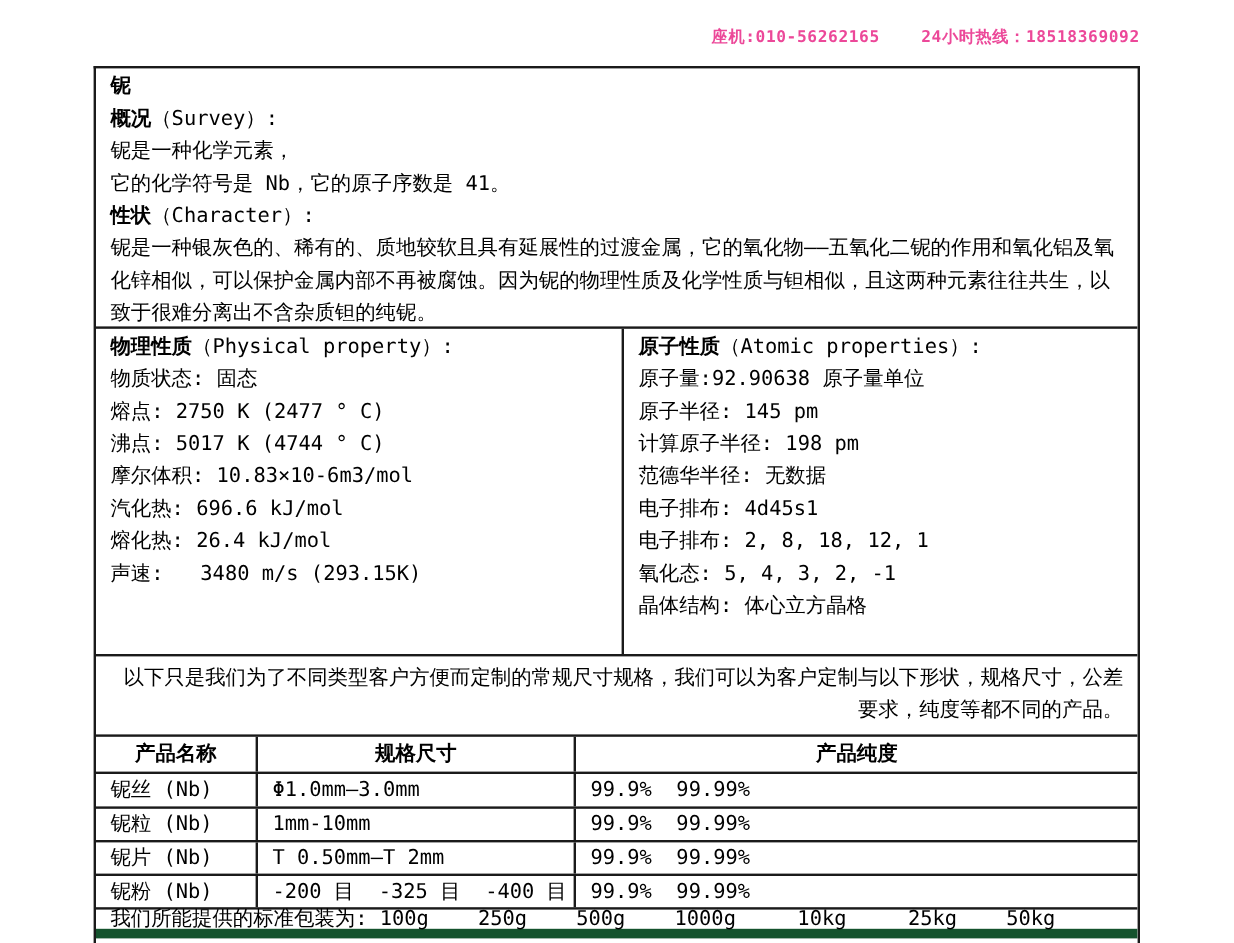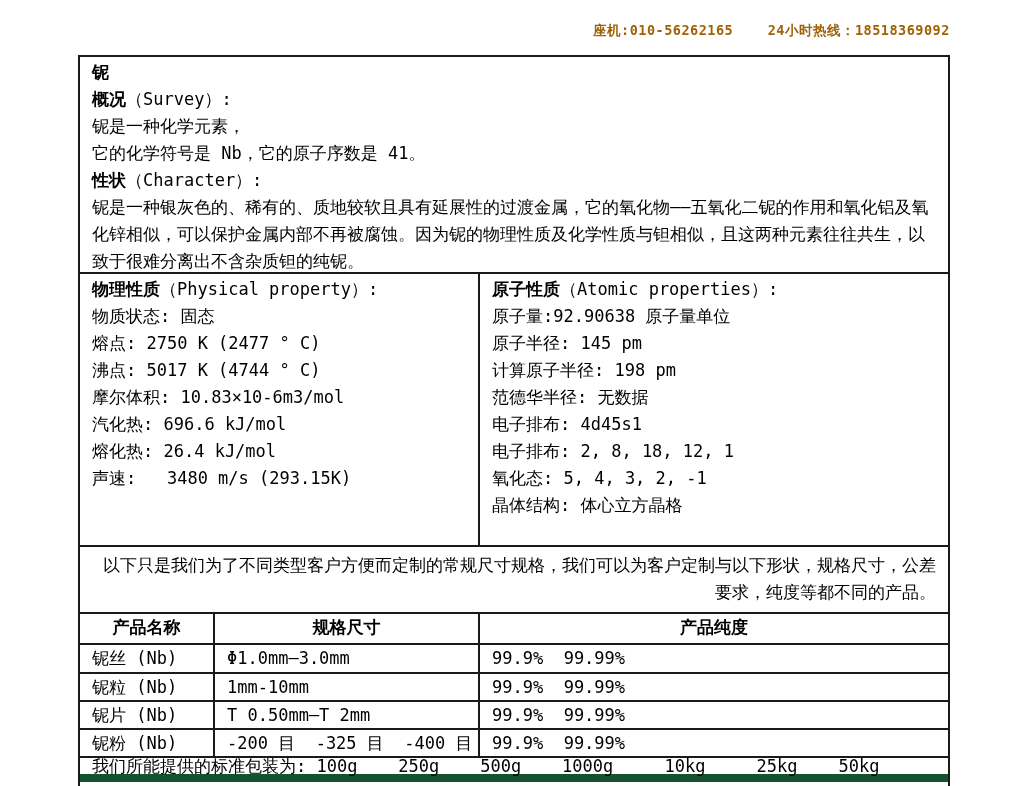--- a/index.html
+++ b/index.html
@@ -14,21 +14,21 @@
     overflow: hidden;
     font-family: "DejaVu Sans Mono", "Liberation Mono", monospace;
     color: #000000;
   }
   .phone-header {
     position: absolute;
     top: 22px;
     left: 593px;
     font-size: 13.5px;
     font-weight: bold;
-    color: #a16207;
+    color: #ec4899;
     letter-spacing: 0.5px;
     white-space: pre;
   }
   .doc {
     position: absolute;
     left: 78px;
     top: 55px;
     width: 872px;
     height: 731px;
     border: 2px solid #1a1a1a;
@@ -46,41 +46,41 @@
     padding: 2px 12px 0 12px;
   }
   .line { white-space: pre-wrap; }
   .b { font-weight: bold; }
   .sec-intro { height: 217px; }
   .sec-props {
     height: 273px;
     display: flex;
   }
   .col-left {
-    width: 400px;
+    width: 440px;
     box-sizing: border-box;
     border-right: 2px solid #1a1a1a;
     padding: 2px 12px 0 12px;
   }
   .col-right {
     flex: 1;
     padding: 2px 24px 0 12px;
   }
   .sec-note {
     height: 67px;
     padding: 5px 12px 0 12px;
     text-align: right;
   }
   .trow {
     box-sizing: border-box;
     display: grid;
     grid-template-columns: 135px 265px 1fr;
     border-bottom: 2px solid #1a1a1a;
   }
-  .trow-header { height: 31px; font-weight: bold; font-family: Liberation Mono, monospace; }
+  .trow-header { height: 31px; font-weight: bold; }
   .trow-data { height: 28px; }
   .trow-data-first { height: 29px; }
   .tcell {
     box-sizing: border-box;
     display: flex;
     align-items: center;
     white-space: pre;
     overflow: hidden;
   }
   .tcell-divided { border-right: 2px solid #1a1a1a; }

